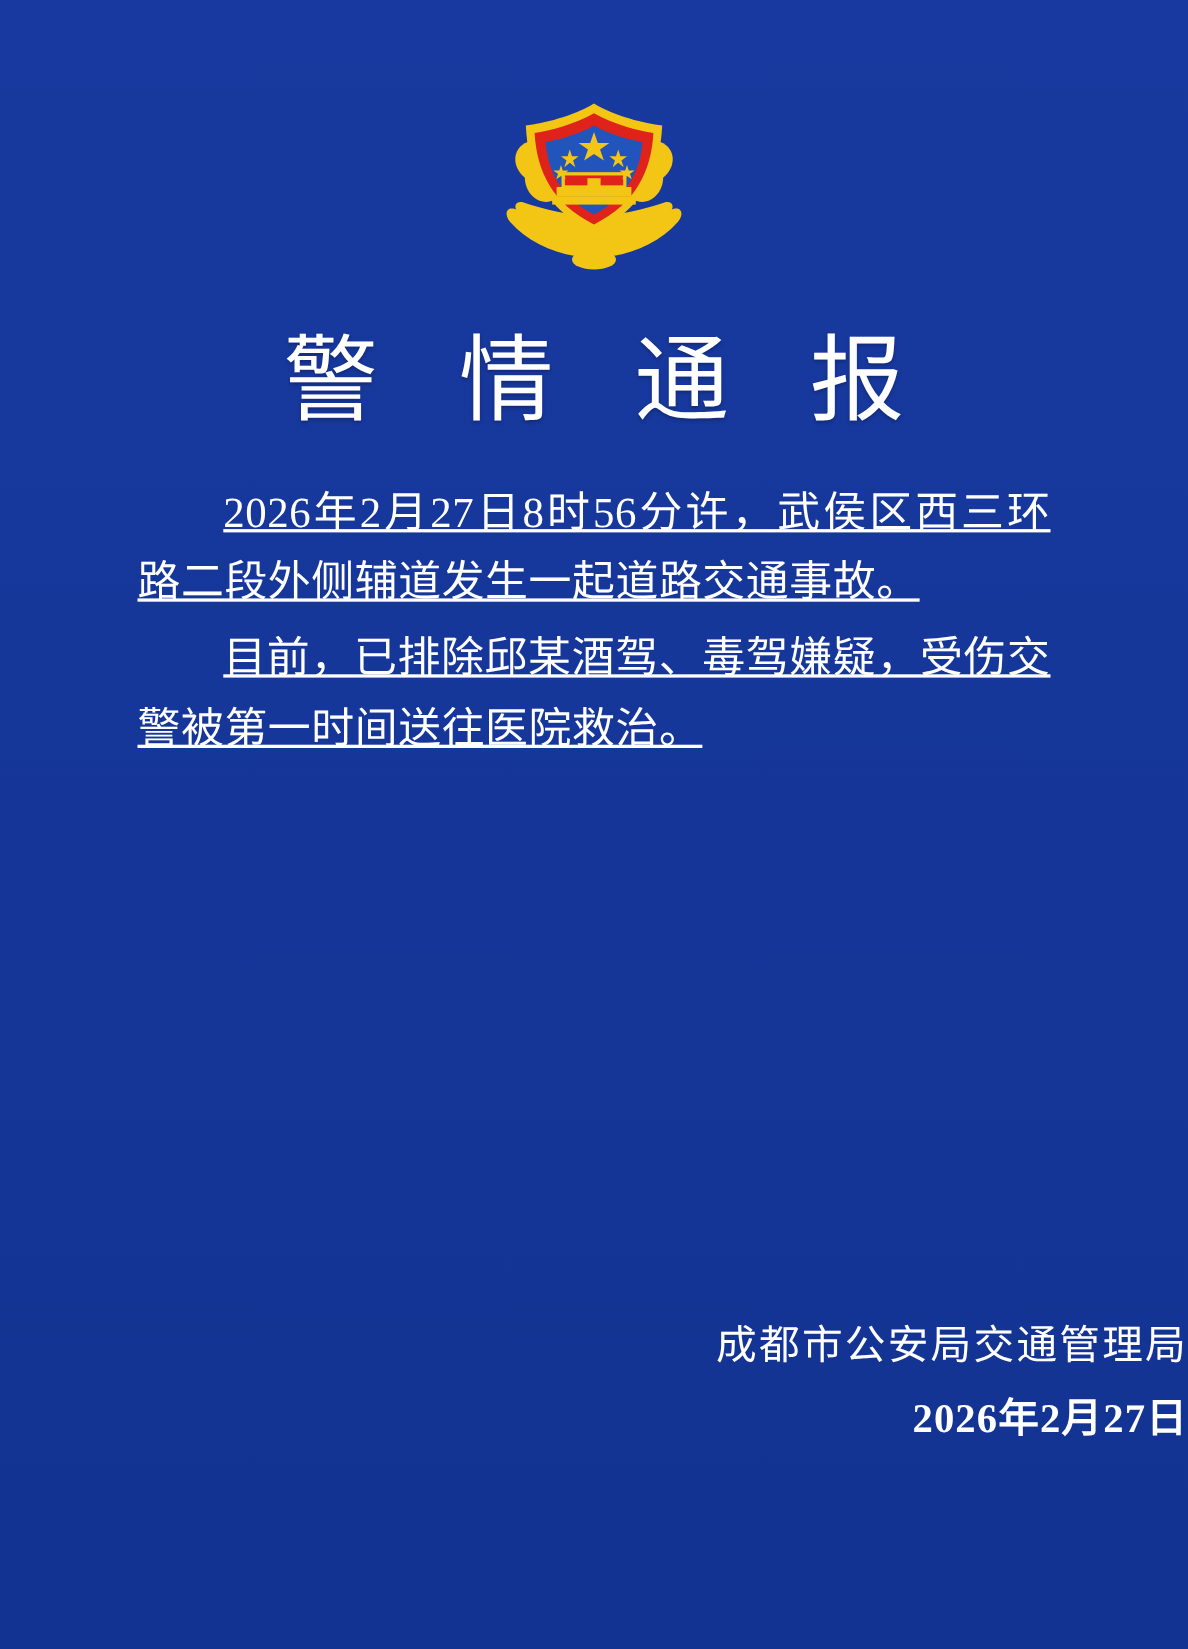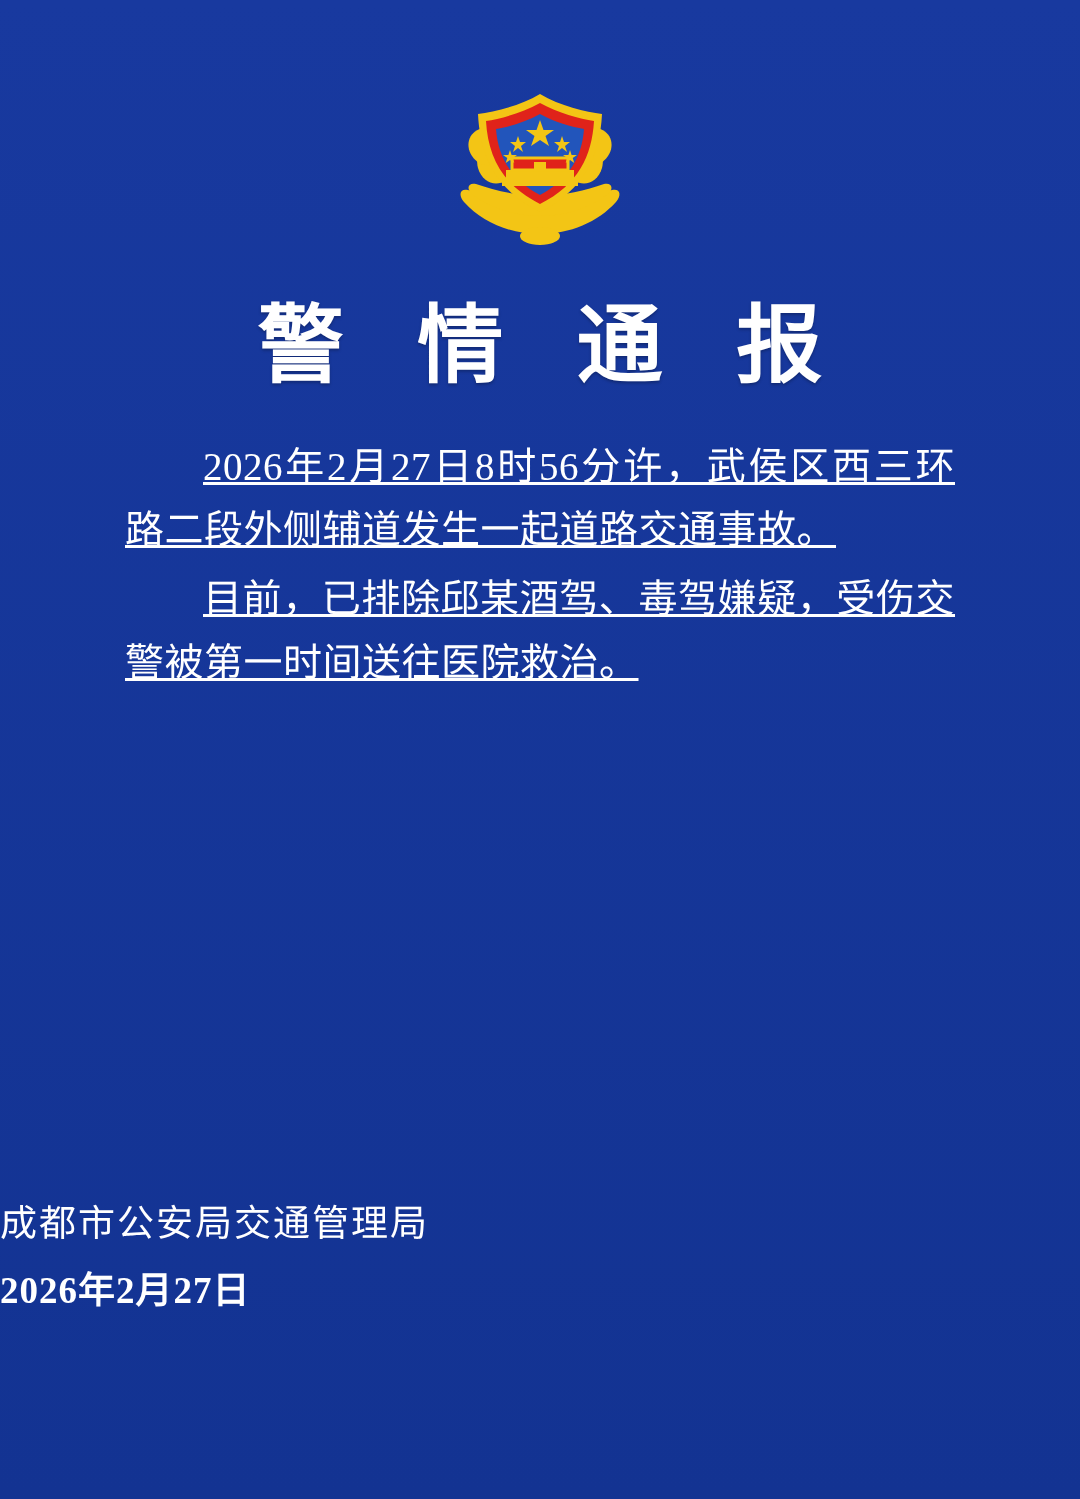--- a/index.html
+++ b/index.html
@@ -39,21 +39,21 @@
   }
   .emblem svg { display: block; }
 
   
   .title {
     text-align: center;
     font-size: 86px;
     line-height: 1;
     letter-spacing: 26px;
     text-indent: 26px;
-    font-weight: 700;
+    font-weight: 400;
     margin-top: 34px;
     font-family: "Liberation Serif", "DejaVu Serif", serif;
     text-shadow: 0 2px 3px rgba(0,0,0,.25);
   }
 
   
   .body-text {
     margin: 46px 125px 0 125px;
     font-size: 39px;
     line-height: 1.62;
@@ -66,21 +66,21 @@
     margin: 0 0 6px 0;
     text-indent: 2em;
   }
 
   
   .signature {
     position: absolute;
     left: 0;
     right: 0;
     bottom: 178px;
-    text-align: left;
+    text-align: right;
     font-size: 37px;
     line-height: 1.65;
     letter-spacing: 2px;
   }
   .signature .org { margin-bottom: 6px; }
   .signature .date { letter-spacing: 1px; font-weight: bold; }
 </style>
 </head>
 <body>
 

